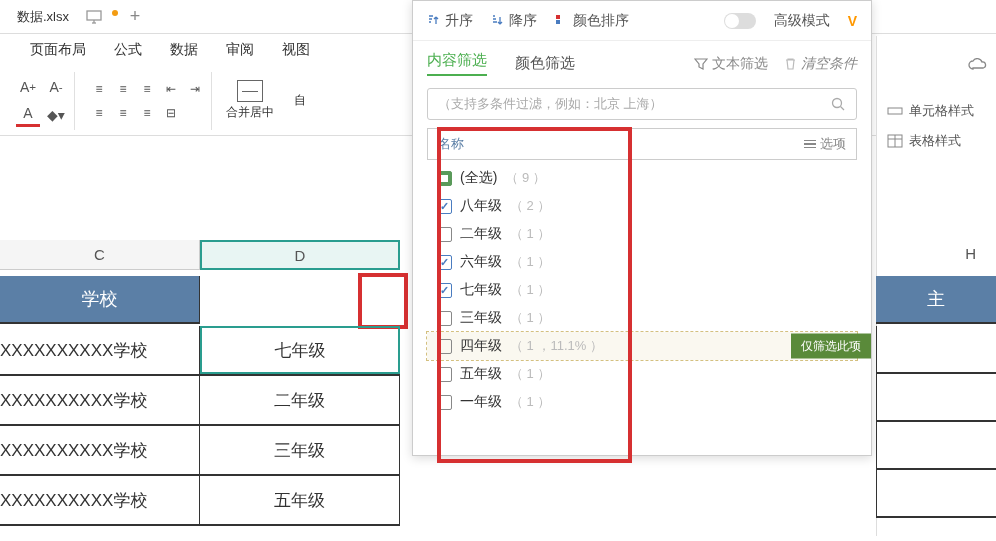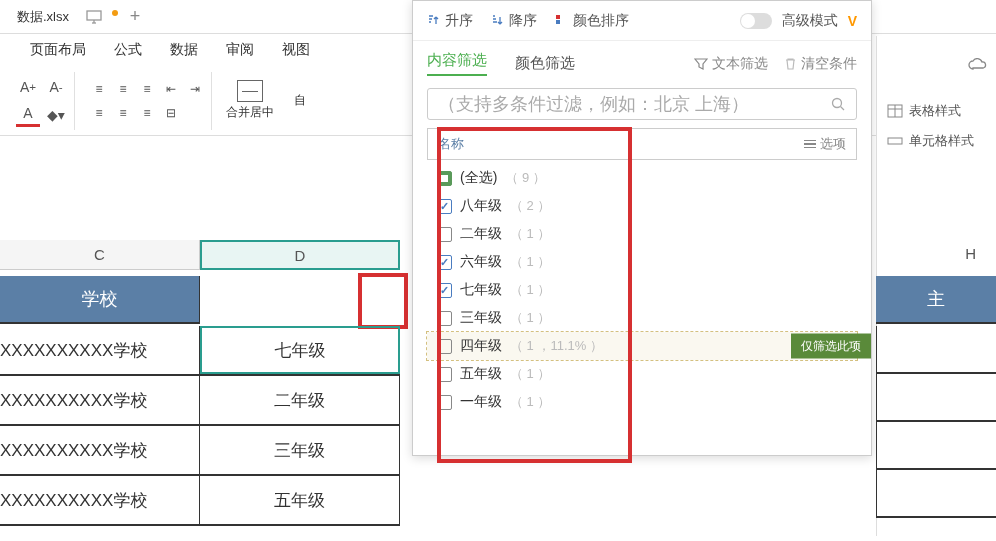--- a/index.html
+++ b/index.html
@@ -43,30 +43,30 @@
     .td-cell { height: 48px; display: flex; align-items: center; justify-content: center; font-size: 17px; color: #333; border-right: 1px solid #333; }
     .td-cell.school { width: 200px; justify-content: flex-start; padding-left: 0; }
     .td-cell.grade { width: 200px; }
     .first-data .td-cell.grade { border: 2px solid #2a9d8f; }
     .data-rows-wrap { position: absolute; top: 326px; left: 0; }
     
     
     .filter-panel { position: absolute; top: 0; left: 412px; width: 460px; background: #fff; border: 1px solid #ccc; box-shadow: 0 2px 10px rgba(0,0,0,0.15); height: 456px; }
     .fp-top { display: flex; align-items: center; padding: 8px 14px; gap: 18px; font-size: 14px; color: #555; border-bottom: 1px solid #eee; height: 40px; }
     .fp-sort-icon { display: inline-flex; align-items: center; gap: 4px; }
-    .fp-top-right { margin-left: auto; display: flex; align-items: center; gap: 10px; }
+    .fp-top-right { margin-left: auto; display: flex; align-items: center; gap: 18px; }
     .toggle { width: 32px; height: 16px; border-radius: 8px; background: #ddd; position: relative; }
     .toggle::before { content: ""; position: absolute; width: 14px; height: 14px; background: #fff; border-radius: 50%; top: 1px; left: 1px; }
     .v-badge { color: #ff9800; font-weight: bold; }
     
     .fp-tabs { display: flex; align-items: center; padding: 10px 14px 6px; gap: 28px; font-size: 15px; color: #555; }
     .fp-tab-active { color: #4caf50; border-bottom: 2px solid #4caf50; padding-bottom: 4px; }
     .fp-tabs-right { margin-left: auto; display: flex; gap: 16px; align-items: center; color: #888; font-size: 14px; }
     
-    .fp-search { margin: 6px 14px 8px; border: 1px solid #ccc; border-radius: 3px; height: 32px; display: flex; align-items: center; padding: 0 10px; color: #aaa; font-size: 18px; position: relative; }
+    .fp-search { margin: 6px 14px 8px; border: 1px solid #ccc; border-radius: 3px; height: 32px; display: flex; align-items: center; padding: 0 10px; color: #aaa; font-size: 13px; position: relative; }
     .fp-search-icon { position: absolute; right: 10px; color: #aaa; }
     
     .fp-name-header { margin: 4px 14px 2px; padding: 6px 10px; border: 1px solid #ccc; display: flex; font-size: 13px; color: #5b7fa6; }
     .fp-name-header-right { margin-left: auto; display: flex; align-items: center; gap: 4px; color: #888; }
     .hamburger { display: inline-flex; flex-direction: column; gap: 2px; }
     .hamburger span { width: 12px; height: 1.5px; background: #888; }
     
     .fp-list { margin: 4px 14px; }
     .fp-item { display: flex; align-items: center; padding: 5px 10px; font-size: 14px; gap: 8px; position: relative; }
     .fp-item.highlighted { background: #faf8f0; outline: 1px dashed #d4c080; }
@@ -218,21 +218,21 @@
   <div class="fp-tabs">
     <span class="fp-tab-active">内容筛选</span>
     <span>颜色筛选</span>
     <div class="fp-tabs-right">
       <span style="display:flex;align-items:center;gap:4px;">
         <svg width="14" height="14" viewBox="0 0 14 14">
             <path d="M1 2h12l-4 5v5l-4-2V7z" fill="none" stroke="#888" stroke-width="1.2"></path>
           </svg>
         <span>文本筛选</span>
       </span>
-      <span style="display:flex;align-items:center;gap:4px;">
+      <span style="display:flex;align-items:center;gap:4px;font-style:italic;">
         <svg width="13" height="13" viewBox="0 0 13 13">
             <path d="M2 3h9M4 3V2h5v1M3 3l1 9h5l1-9" fill="none" stroke="#bbb" stroke-width="1.2"></path>
           </svg>
         <span>清空条件</span>
       </span>
     </div>
   </div>
 
   <div class="fp-search">
     <span>（支持多条件过滤，例如：北京  上海）</span>
@@ -310,32 +310,32 @@
 
 <div class="right-panel">
   <span class="cloud-icon">
     <svg width="20" height="14" viewBox="0 0 20 14">
         <path d="M5 11a4 4 0 010-8 5 5 0 019 1 3 3 0 011 6H5z" fill="none" stroke="#888" stroke-width="1.3"></path>
       </svg>
   </span>
   <div style="height:50px"></div>
   <div class="rp-item">
     <svg width="16" height="14" viewBox="0 0 16 14">
+        <rect x="1" y="4" width="14" height="6" fill="none" stroke="#888"></rect>
+      </svg>
+    <span>单元格样式</span>
+  </div>
+  <div class="rp-item">
+    <svg width="16" height="14" viewBox="0 0 16 14">
         <rect x="1" y="1" width="14" height="12" fill="none" stroke="#888"></rect>
         <line x1="1" y1="5" x2="15" y2="5" stroke="#888"></line>
         <line x1="8" y1="1" x2="8" y2="13" stroke="#888"></line>
       </svg>
     <span>表格样式</span>
   </div>
-  <div class="rp-item">
-    <svg width="16" height="14" viewBox="0 0 16 14">
-        <rect x="1" y="4" width="14" height="6" fill="none" stroke="#888"></rect>
-      </svg>
-    <span>单元格样式</span>
-  </div>
 </div>
 
 <div class="right-col-h">H</div>
 <div class="right-th">
   <div class="right-th-cell">主</div>
 </div>
 <div class="right-rows">
   <div class="right-td"></div>
   <div class="right-td"></div>
   <div class="right-td"></div>

